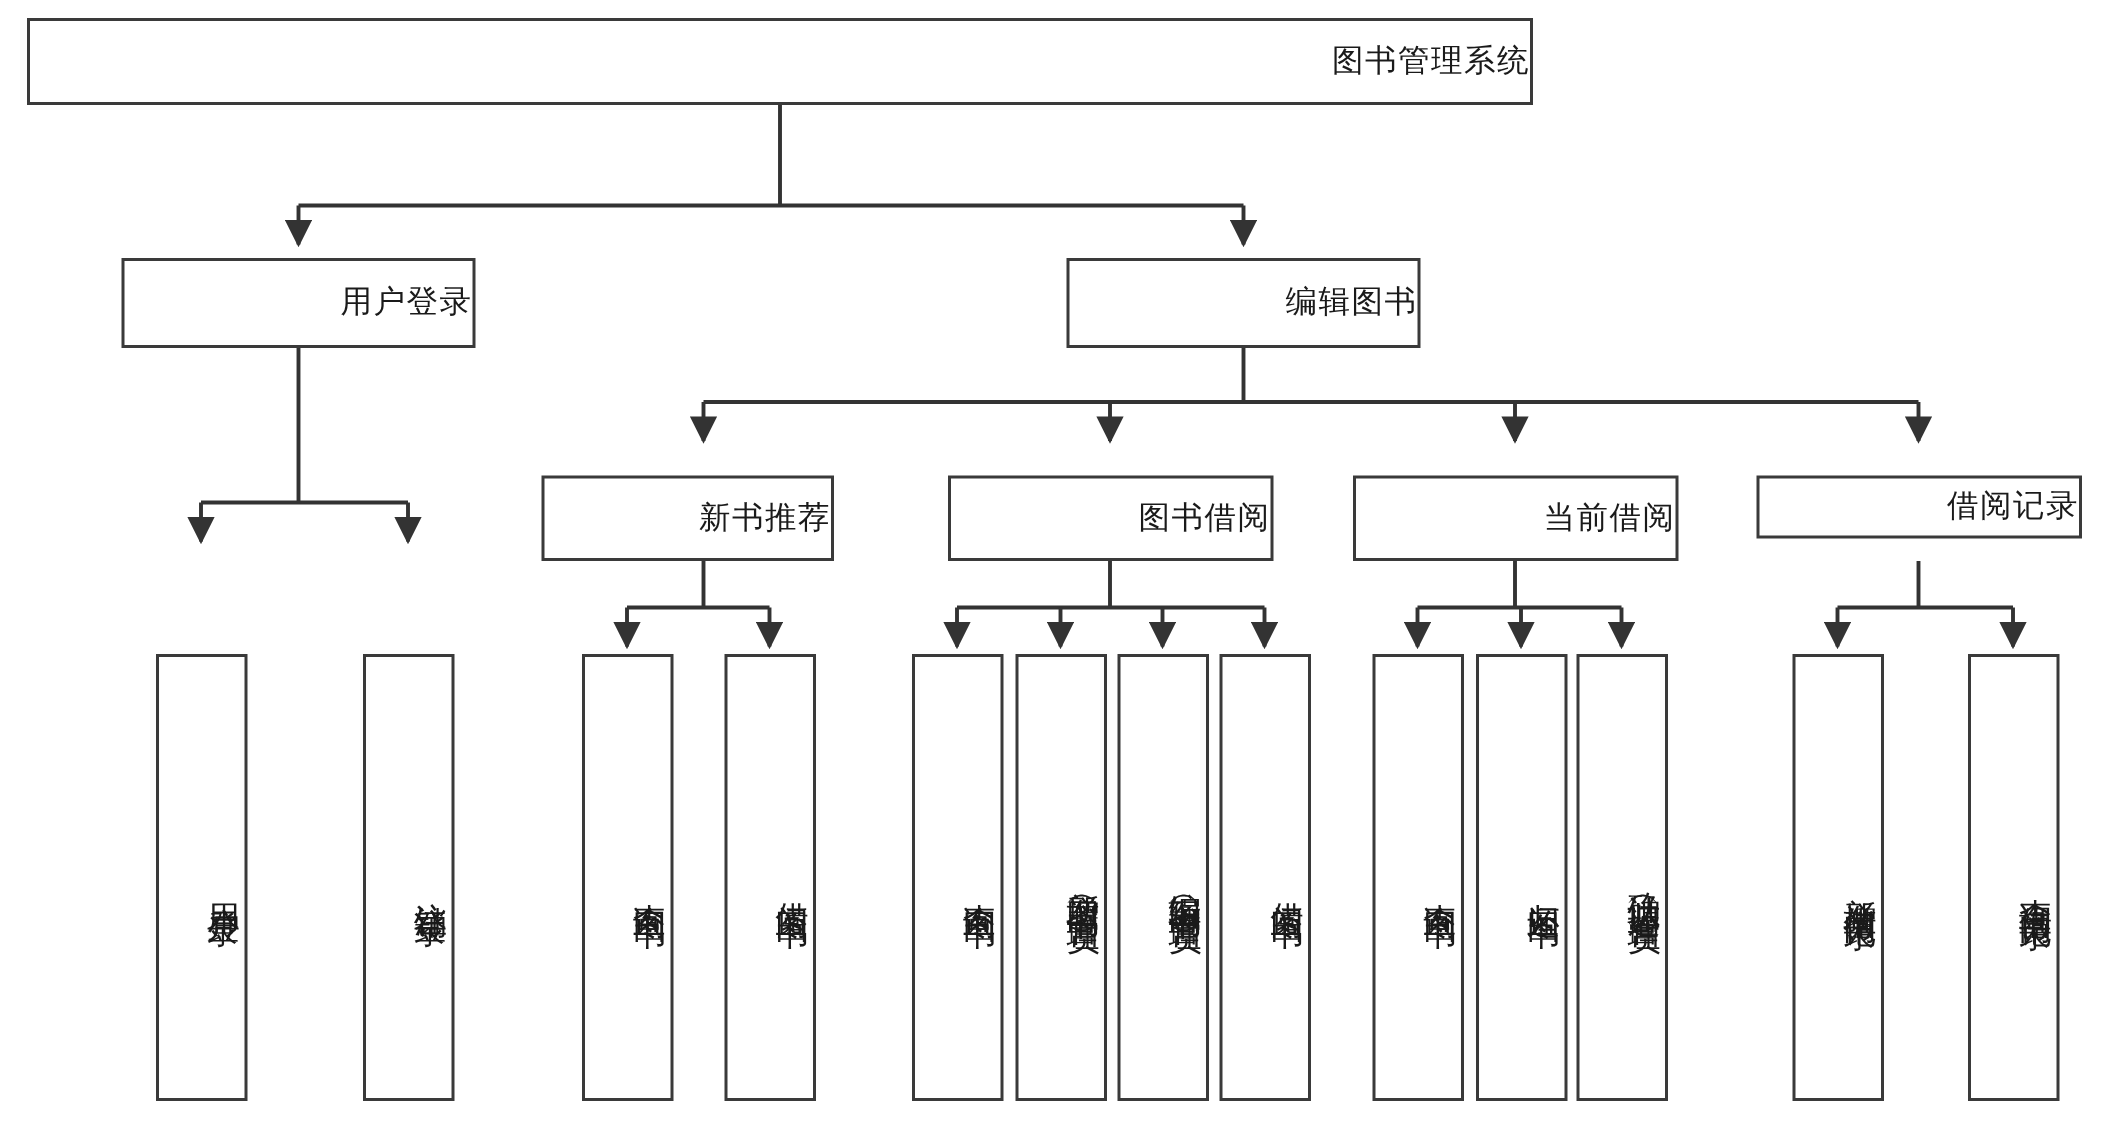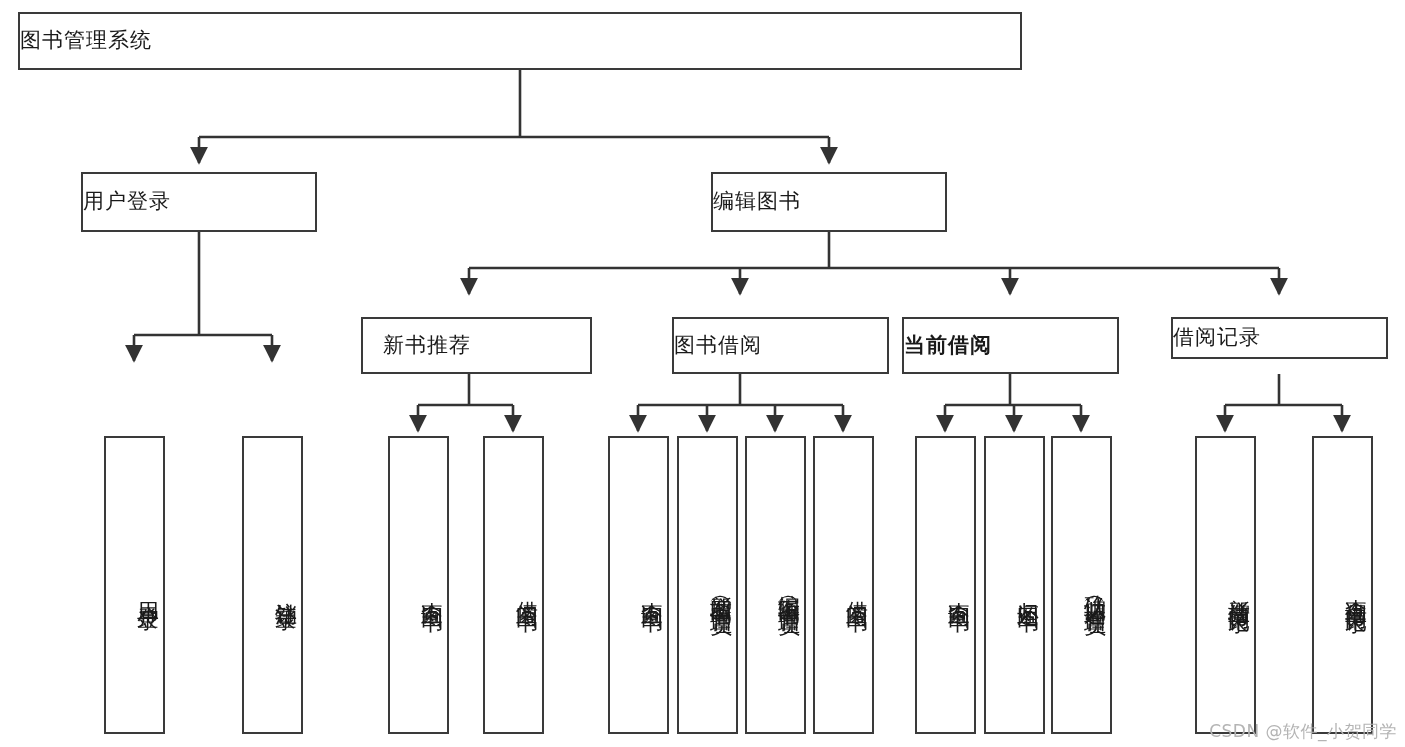--- a/index.html
+++ b/index.html
@@ -25,21 +25,21 @@
     height: 747px;
     pointer-events: none;
   }
   .node {
     position: absolute;
     box-sizing: border-box;
     background: #ffffff;
     border: 2px solid #3a3a3a;
     display: flex;
     align-items: center;
-    justify-content: flex-start;
+    justify-content: flex-end;
     color: #1a1a1a;
   }
   .node.horiz {
     font-size: 21px;
     letter-spacing: 1px;
     line-height: 1.2;
   }
   .node.vert {
     writing-mode: vertical-rl;
     text-orientation: upright;
@@ -121,27 +121,27 @@
   <div id="nodes">
       <div class="node horiz" style="left: 18px; top: 12px; width: 1004px; height: 58px;">
         <span class="label">图书管理系统</span>
       </div>
       <div class="node horiz" style="left: 81px; top: 172px; width: 236px; height: 60px;">
         <span class="label">用户登录</span>
       </div>
       <div class="node horiz" style="left: 711px; top: 172px; width: 236px; height: 60px;">
         <span class="label">编辑图书</span>
       </div>
-      <div class="node horiz" style="left: 361px; top: 317px; width: 231px; height: 57px; padding-left: 20px;">
+      <div class="node horiz" style="left: 361px; top: 317px; width: 195px; height: 57px; padding-left: 20px;">
         <span class="label">新书推荐</span>
       </div>
-      <div class="node horiz" style="left: 632px; top: 317px; width: 217px; height: 57px; margin-left: 40px;">
+      <div class="node horiz" style="left: 632px; top: 317px; width: 217px; height: 57px;">
         <span class="label">图书借阅</span>
       </div>
-      <div class="node horiz" style="left: 902px; top: 317px; width: 217px; height: 57px; font-weight: bold;">
+      <div class="node horiz" style="left: 902px; top: 317px; width: 217px; height: 57px;">
         <span class="label">当前借阅</span>
       </div>
       <div class="node horiz" style="left: 1171px; top: 317px; width: 217px; height: 42px;">
         <span class="label">借阅记录</span>
       </div>
       <div class="node vert" style="left: 104px; top: 436px; width: 61px; height: 298px;">
         <span class="label">用户登录</span>
       </div>
       <div class="node vert" style="left: 242px; top: 436px; width: 61px; height: 298px;">
         <span class="label">注销登录</span>
@@ -174,14 +174,13 @@
         <span class="label">确认归还（管理员）</span>
       </div>
       <div class="node vert" style="left: 1195px; top: 436px; width: 61px; height: 298px;">
         <span class="label">新增借阅记录</span>
       </div>
       <div class="node vert" style="left: 1312px; top: 436px; width: 61px; height: 298px;">
         <span class="label">查询借阅记录</span>
       </div>
     </div>
 
-  <div id="watermark">CSDN @软件_小贺同学</div>
 </div>
 
 </body></html>

